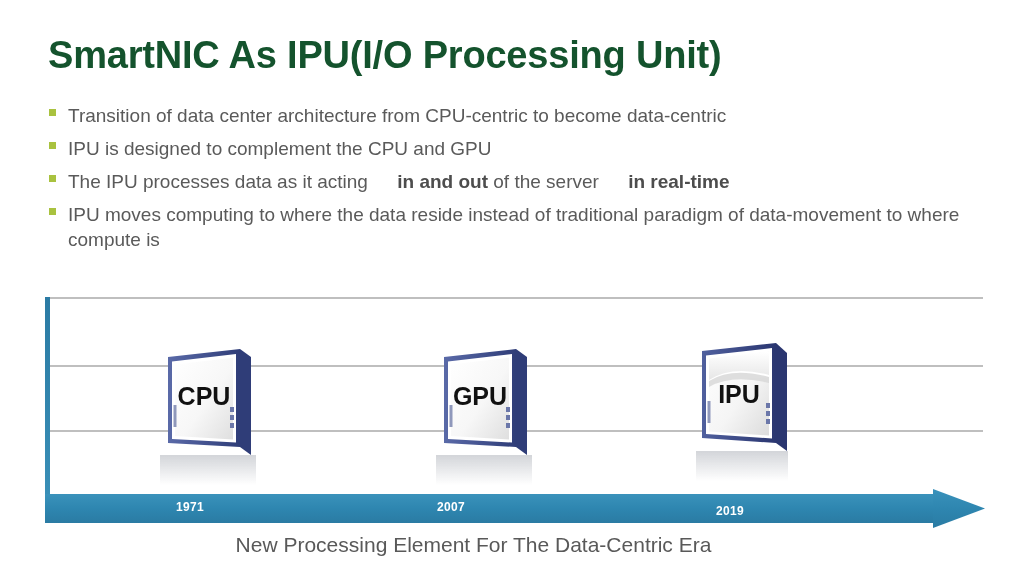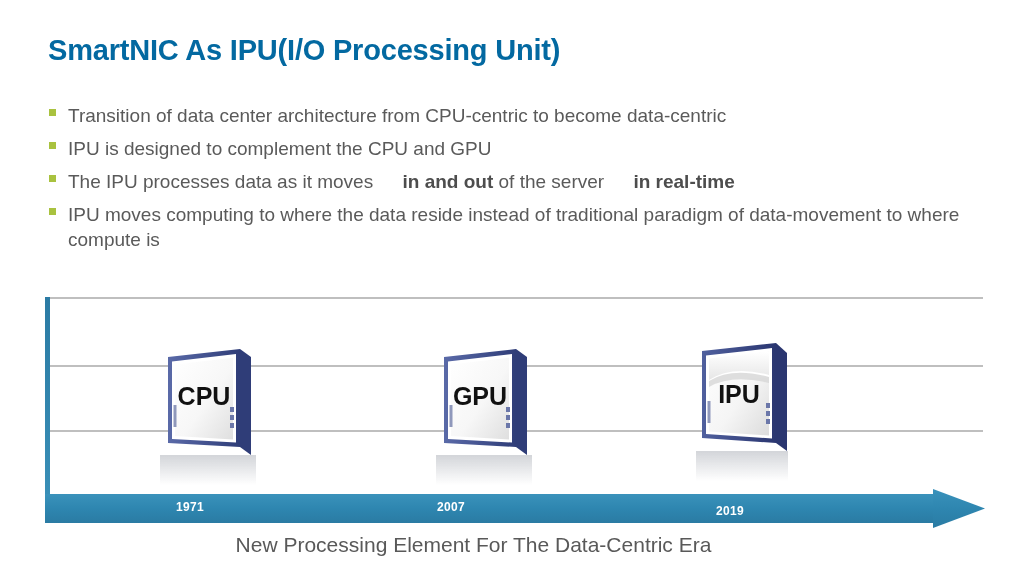--- a/index.html
+++ b/index.html
@@ -13,23 +13,23 @@
     font-family: "Liberation Sans", sans-serif;
     overflow: hidden;
     position: relative;
   }
 
   
   .slide-title {
     position: absolute;
     left: 48px;
     top: 34px;
-    font-size: 29px;
+    font-size: 38px;
     font-weight: bold;
-    color: #0369a1;
+    color: #14532d;
     letter-spacing: -0.2px;
     white-space: nowrap;
   }
 
   
   .bullets {
     position: absolute;
     left: 48px;
     top: 103px;
     width: 930px;
@@ -140,21 +140,21 @@
     <span>Transition of data center architecture from CPU-centric to become data-centric</span>
   </div>
 
   <div class="bullet-row" style="width:720px;">
     <span class="bullet-marker"></span>
     <span>IPU is designed to complement the CPU and GPU</span>
   </div>
 
   <div class="bullet-row" style="width:760px;">
     <span class="bullet-marker"></span>
-    <span>The IPU processes data as it moves </span><b>in and out</b><span> of the server </span><b>in real-time</b>
+    <span>The IPU processes data as it acting </span><b>in and out</b><span> of the server </span><b>in real-time</b>
   </div>
 
   <div class="bullet-row" style="width:900px;">
     <span class="bullet-marker"></span>
     <span>IPU moves computing to where the data reside instead of traditional paradigm of data-movement to where compute is</span>
   </div>
 
 
 </div>
 

